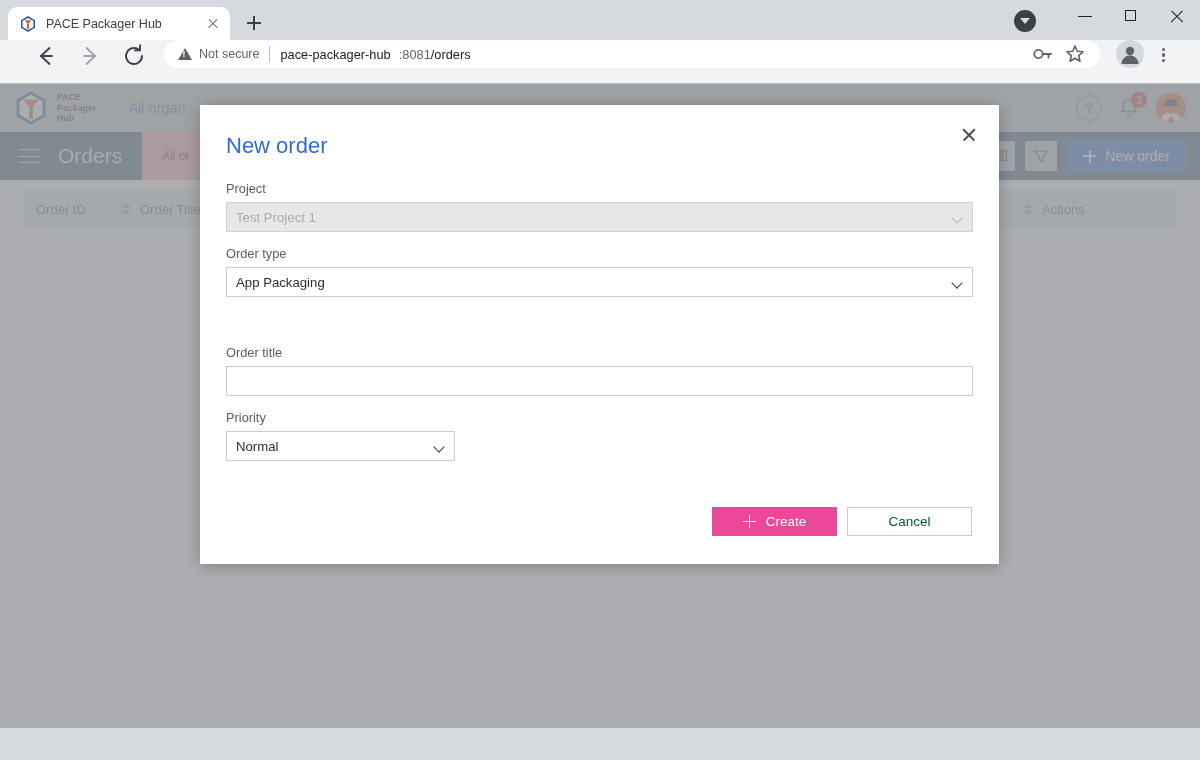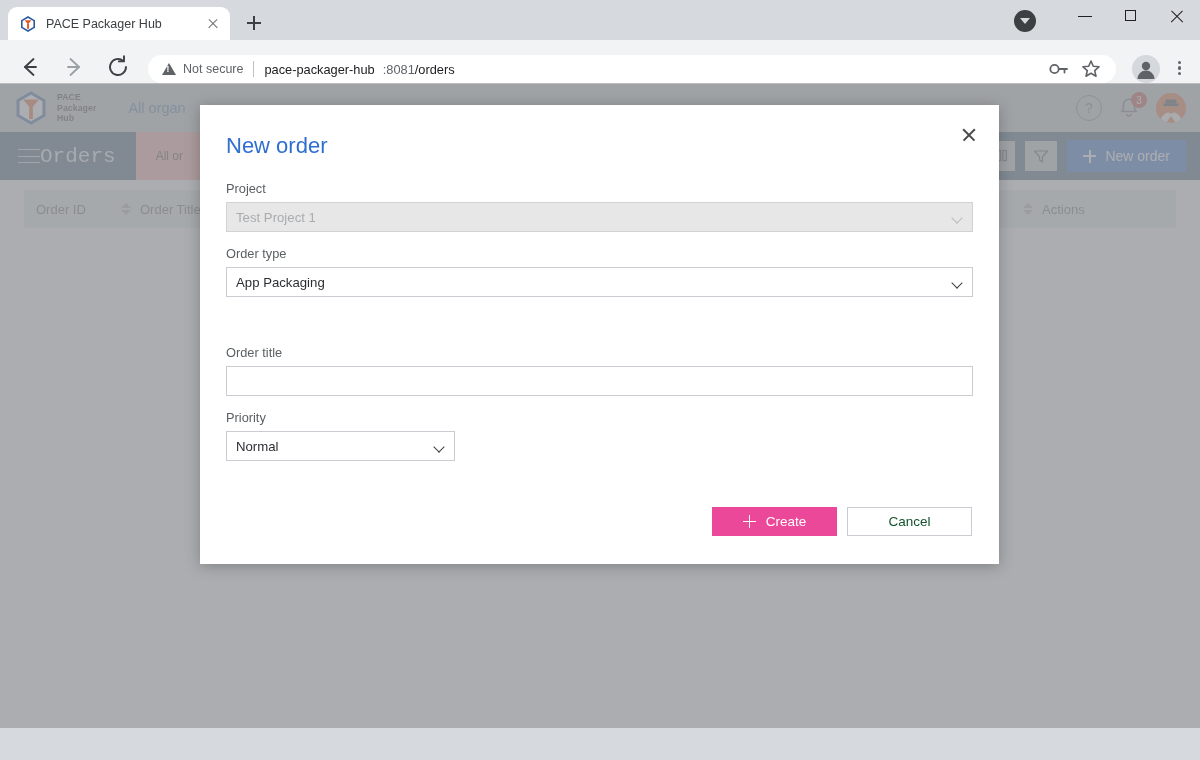--- a/index.html
+++ b/index.html
@@ -126,22 +126,22 @@
     content:""; position:absolute; left:15px; top:15.5px; width:16px; height:1.4px; background:#202124;
   }
   .wc-close::before { transform: rotate(45deg); }
   .wc-close::after  { transform: rotate(-45deg); }
 
   
   .toolbar {
     height: 43px;
     background: #f1f3f4;
     display: flex;
-    align-items: flex-end;
-    padding: 0 8px;
+    align-items: flex-start;
+    padding: 0 24px;
     box-sizing: border-box;
   }
   .nav-btn {
     width: 32px; height: 32px;
     margin: 0 6px;
     position: relative;
     flex: 0 0 32px;
   }
   .arrow-back, .arrow-fwd {
     position: absolute; left: 0; top: 0; width: 32px; height: 32px;
@@ -305,24 +305,24 @@
     flex: 0 0 auto;
   }
   .burger { width: 22px; height: 16px; position: relative; flex: 0 0 22px; }
   .burger i {
     position: absolute; left: 0; width: 22px; height: 1.4px; background: #cfd6dd;
   }
   .burger i:nth-child(1) { top: 1px; }
   .burger i:nth-child(2) { top: 7.5px; }
   .burger i:nth-child(3) { top: 14px; }
   .page-title {
+    margin-left: 18px;
     color: #e8edf2;
     font-size: 21px;
     white-space: nowrap;
-    font-family: Liberation Mono, monospace;
   }
   .tab-pill {
     margin-left: 20px;
     background: #fca5a5;
     color: #2f2f2f;
     font-size: 12px;
     display: flex; align-items: center;
     padding: 0 20px;
     white-space: nowrap;
     flex: 0 0 auto;

